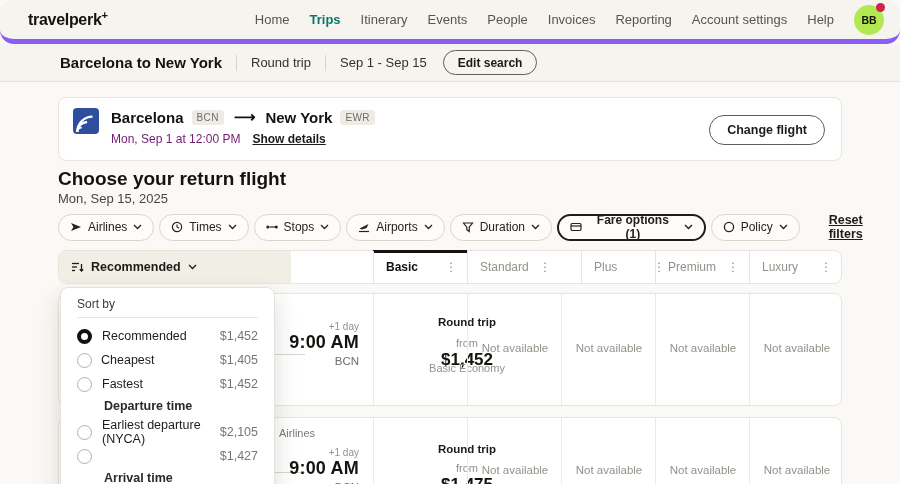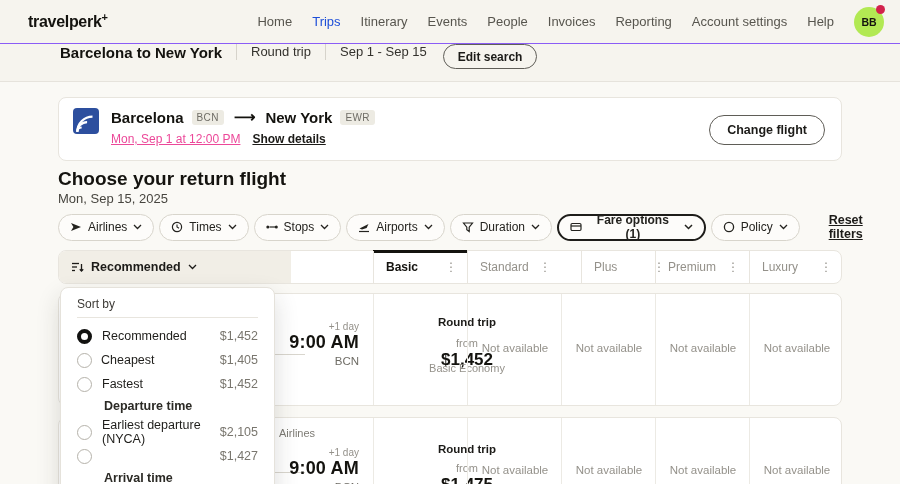--- a/index.html
+++ b/index.html
@@ -1,49 +1,49 @@
 <!DOCTYPE html>
 <html><head>
 <meta charset="utf-8">
 <style>
   * { margin:0; padding:0; box-sizing:border-box; }
   body { background:#e9e7e1; font-family:"Liberation Sans", sans-serif; }
   .screen { position:relative; width:900px; height:484px; background:#faf9f5; overflow:hidden; color:#1c1b18; }
 
   
   .topbar { position:absolute; left:0; top:0; width:900px; height:44px; background:#f6f4ee;
-            border-bottom:1px solid #8b5cf6; display:flex; align-items:center; }
+            border-bottom:5px solid #8b5cf6; display:flex; align-items:center;border-radius:14px; }
   .logo { margin-left:28px; font-size:16px; font-weight:bold; letter-spacing:-0.3px; color:#14130f; cursor:pointer; }
   .logo .plus { font-size:11px; vertical-align:top; position:relative; top:-2px; }
   .nav { margin-left:auto; display:flex; align-items:center; gap:20px; margin-right:16px; }
   .nav-item { font-size:13px; color:#57554e; cursor:pointer; white-space:nowrap; }
-  .nav-item.active { color:#1d4ed8; font-weight:normal; }
+  .nav-item.active { color:#0f766e; font-weight:bold; }
   .avatar { position:relative; width:30px; height:30px; border-radius:50%; background:#b2e953;
             display:flex; align-items:center; justify-content:center; font-size:10.5px; font-weight:bold; color:#14130f; cursor:pointer; }
   .avatar .dot { position:absolute; right:-1px; top:-2px; width:9px; height:9px; border-radius:50%; background:#d2224c; }
 
   
   .subheader { position:absolute; left:0; top:44px; width:900px; height:38px; background:#f6f4ee;
-               border-bottom:1px solid #e6e3dc; display:flex; align-items:flex-start; padding-left:60px; }
+               border-bottom:1px solid #e6e3dc; display:flex; align-items:center; padding-left:60px; }
   .route-title { font-size:15px; font-weight:bold; color:#14130f; }
   .vsep { width:1px; height:16px; background:#d6d3cb; margin:0 14px; }
   .sub-text { font-size:13px; color:#34322d; }
   .edit-btn { margin-left:16px; height:25px; padding:0 14px; font-size:12px; font-weight:bold; color:#1c1b18;
               background:transparent; border:1px solid #5f5d57; border-radius:14px; cursor:pointer; font-family:inherit; }
 
   
   .summary-card { position:absolute; left:58px; top:97px; width:784px; height:64px; background:#fff;
                   border:1px solid #e8e5de; border-radius:8px; }
   .airline-logo { position:absolute; left:14px; top:10px; width:26px; height:26px; border-radius:4px; background:#2d4f9e; overflow:hidden; }
   .route-line { position:absolute; left:52px; top:10px; display:flex; align-items:center; gap:8px; }
   .city { font-size:15px; font-weight:bold; color:#14130f;text-align:right; }
   .iata { font-size:10px; color:#6e6c65; background:#edebe3; border-radius:3px; padding:2px 5px; letter-spacing:0.4px; }
   .arrow { font-size:15px; font-weight:bold; color:#14130f; padding:0 2px; }
   .sub-line { position:absolute; left:52px; top:34px; display:flex; align-items:center; gap:12px; }
-  .flight-date { font-size:12px; color:#ec4899;text-decoration:underline; }
+  .flight-date { font-size:12px; color:#701a75; }
   .show-details { font-size:12px; font-weight:bold; color:#1c1b18; text-decoration:underline; cursor:pointer; }
   .change-btn { position:absolute; right:16px; top:17px; height:30px; padding:0 17px; font-size:12.5px; font-weight:bold;
                 color:#1c1b18; background:#fff; border:1px solid #5f5d57; border-radius:16px; cursor:pointer; font-family:inherit; }
 
   
   .page-title { position:absolute; left:58px; top:168px; font-size:19px; font-weight:bold; color:#14130f; }
   .page-date  { position:absolute; left:58px; top:191px; font-size:13px; color:#47453f; }
 
   
   .filters { position:absolute; left:58px; top:213px; display:flex; align-items:center; gap:5px; }

